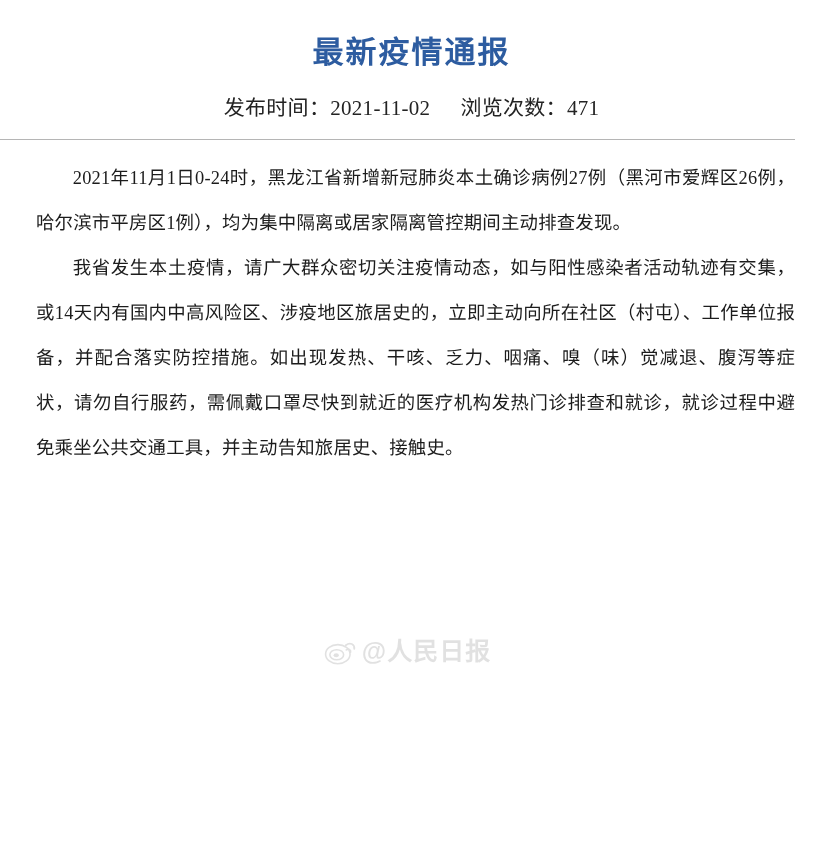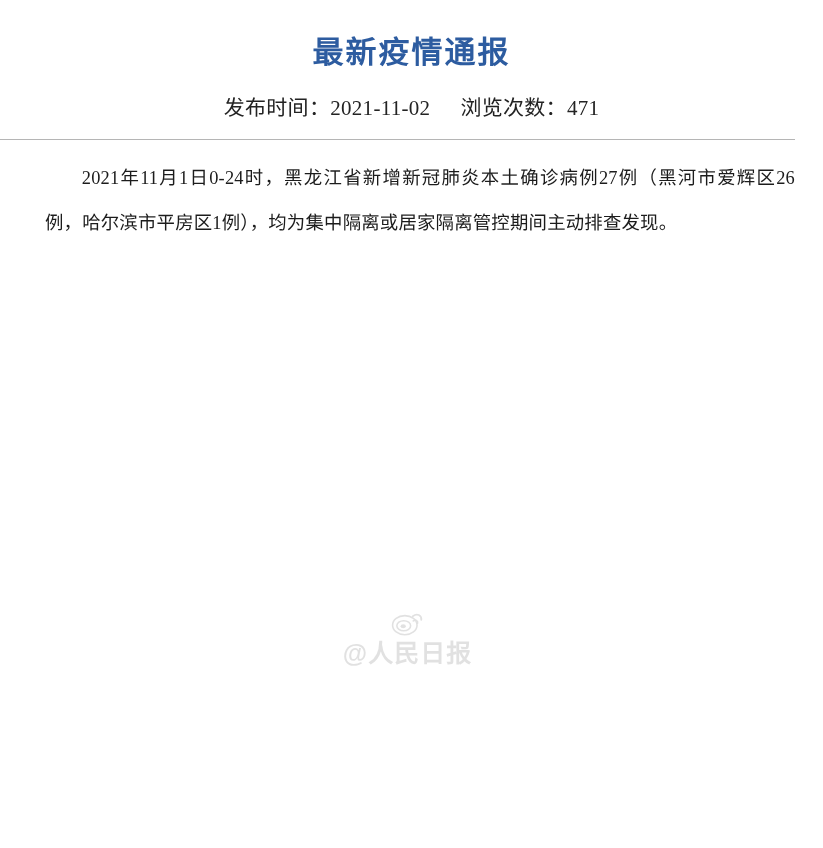--- a/index.html
+++ b/index.html
@@ -57,21 +57,21 @@
   .header-divider {
     margin-top: 18px;
     height: 1px;
     background: #b5b5b5;
     width: 795px;
     margin-left: 0;
   }
 
   
   .article-body {
-    padding: 16px 28px 0 45px;
+    padding: 16px 28px 0 36px;
     box-sizing: border-box;
   }
   .para {
     font-size: 18.4px;
     line-height: 45px;
     color: #1c1c1c;
     text-indent: 2em;
     margin: 0;
     text-align: justify;
     text-justify: inter-ideograph;
@@ -87,21 +87,20 @@
     position: absolute;
     left: 0;
     right: 8px;
     bottom: 10px;
     display: flex;
     align-items: center;
     justify-content: center;
     gap: 4px;
     opacity: 0.16;
     user-select: none;
-    flex-direction: column;
   }
   .weibo-logo {
     width: 34px;
     height: 30px;
     display: block;
   }
   .watermark-text {
     font-family: "Liberation Sans", "DejaVu Sans", sans-serif;
     font-size: 25px;
     font-weight: bold;
@@ -121,20 +120,21 @@
     <div class="article-meta">
       <span class="meta-item">发布时间：2021-11-02</span>
       <span class="meta-item">浏览次数：471</span>
     </div>
   </div>
 
   <div class="header-divider"></div>
 
   <div class="article-body">
     <p class="para">2021年11月1日0-24时，黑龙江省新增新冠肺炎本土确诊病例27例（黑河市爱辉区26例，哈尔滨市平房区1例），均为集中隔离或居家隔离管控期间主动排查发现。</p>
+    <p class="para">我省发生本土疫情，请广大群众密切关注疫情动态，如与阳性感染者活动轨迹有交集，或14天内有国内中高风险区、涉疫地区旅居史的，立即主动向所在社区（村屯）、工作单位报备，并配合落实防控措施。如出现发热、干咳、乏力、咽痛、嗅（味）觉减退、腹泻等症状，请勿自行服药，需佩戴口罩尽快到就近的医疗机构发热门诊排查和就诊，就诊过程中避免乘坐公共交通工具，并主动告知旅居史、接触史。</p>
   </div>
 
   <div class="watermark">
     <span>
       <svg class="weibo-logo" viewBox="0 0 64 56" xmlns="http://www.w3.org/2000/svg" aria-hidden="true">
         <ellipse cx="26" cy="34" rx="23" ry="18" fill="none" stroke="#4a4a4a" stroke-width="3"></ellipse>
         <ellipse cx="24" cy="35" rx="13" ry="9.5" fill="none" stroke="#4a4a4a" stroke-width="3"></ellipse>
         <ellipse cx="23" cy="36" rx="5" ry="3.6" fill="#4a4a4a"></ellipse>
         <path d="M41 17 C49 11, 58 15, 57 24" fill="none" stroke="#4a4a4a" stroke-width="3.4" stroke-linecap="round"></path>
         <path d="M42 26 C46 23, 51 25, 50 30" fill="none" stroke="#4a4a4a" stroke-width="3.2" stroke-linecap="round"></path>

